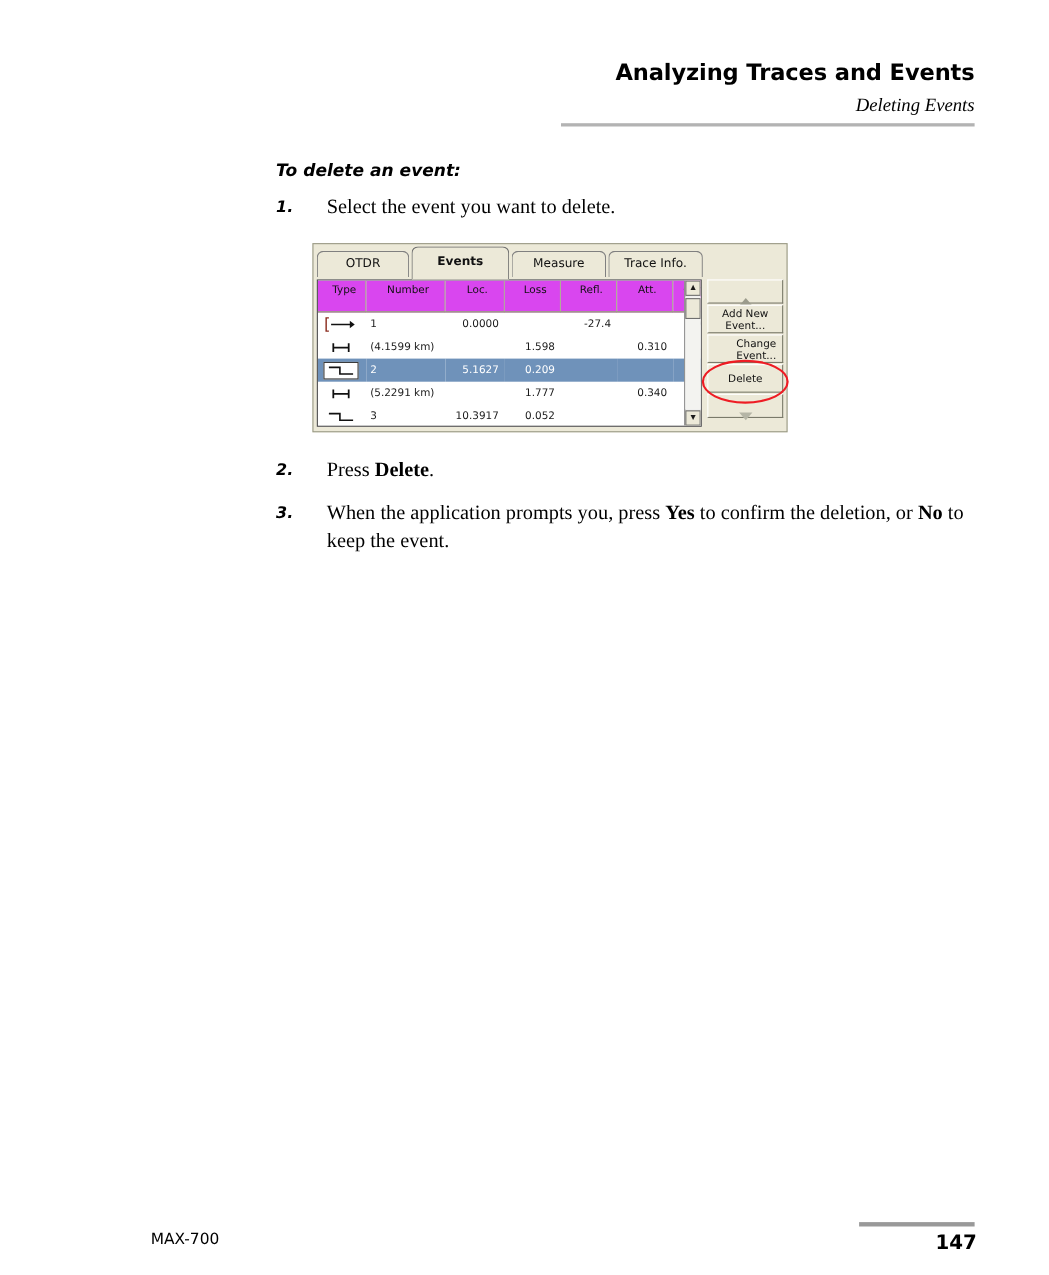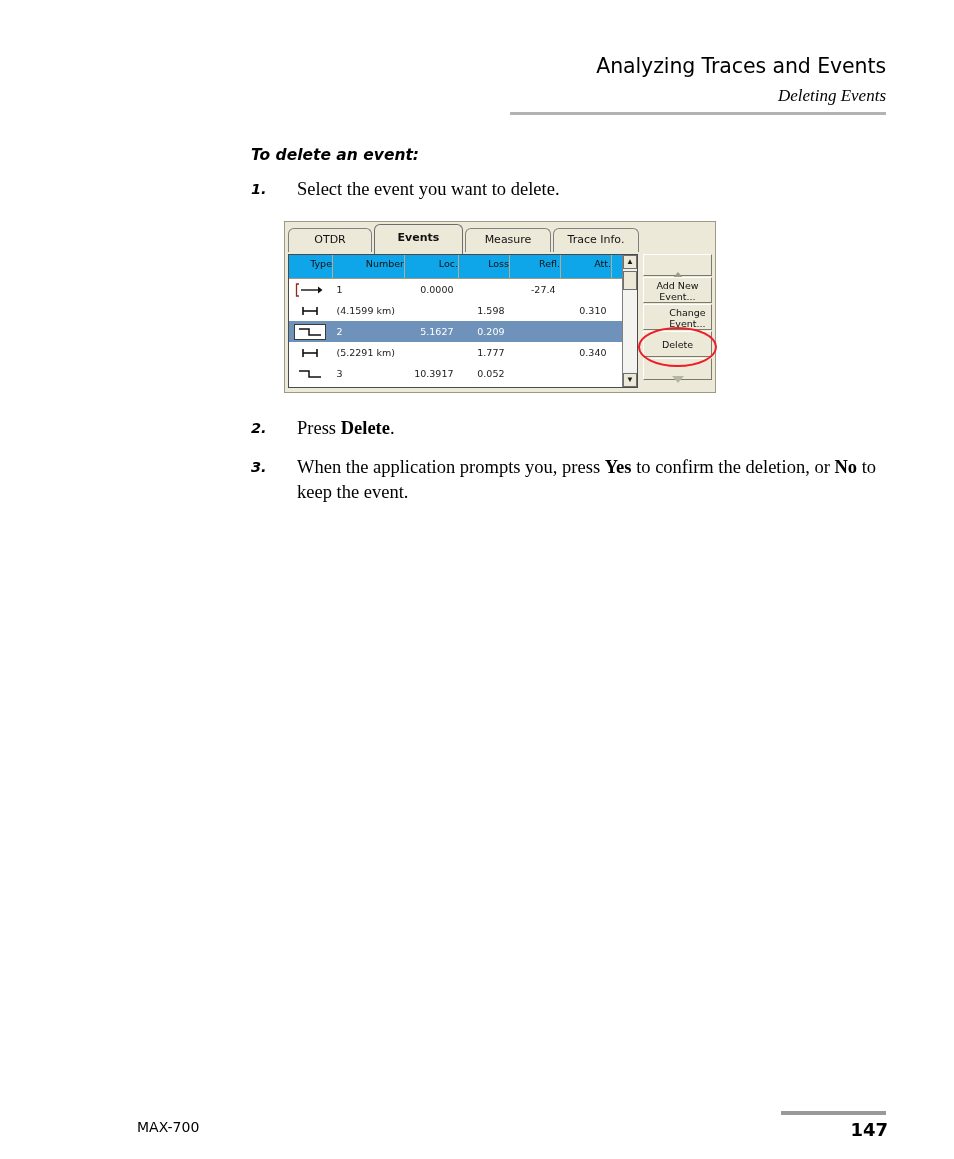--- a/index.html
+++ b/index.html
@@ -22,21 +22,21 @@
     left: 0;
     top: 0;
     width: 954px;
     height: 130px;
   }
   #header-chapter-title {
     position: absolute;
     right: 68px;
     top: 54px;
     font-family: "DejaVu Sans", sans-serif;
-    font-weight: normal;
+    font-weight: bold;
     font-size: 20.5px;
     letter-spacing: -0.1px;
     color: #000;
     text-align: right;
     white-space: nowrap;
   }
   #header-section-title {
     position: absolute;
     right: 68px;
     top: 86px;
@@ -172,28 +172,28 @@
     left: 0;
     top: 0;
     width: 329px;
     border-collapse: collapse;
     font-family: "DejaVu Sans", sans-serif;
     font-size: 9.5px;
     color: #1a1a1a;
     table-layout: fixed;
   }
   #events-table th {
-    background: #0ea5e9;
+    background: #d946ef;
     border-right: 1px solid #b0ac98;
     border-bottom: 1px solid #9d9a86;
     font-weight: normal;
     font-size: 9.5px;
     height: 16px;
-    padding: 0 0 7px 5px;
-    text-align: right;
+    padding: 0 0 12px 5px;
+    text-align: center;
     color: #111;
     white-space: nowrap;
   }
   #events-table td {
     height: 21px;
     padding: 0 5px 0 4px;
     white-space: nowrap;
     font-size: 9.5px;
     vertical-align: middle;
   }

